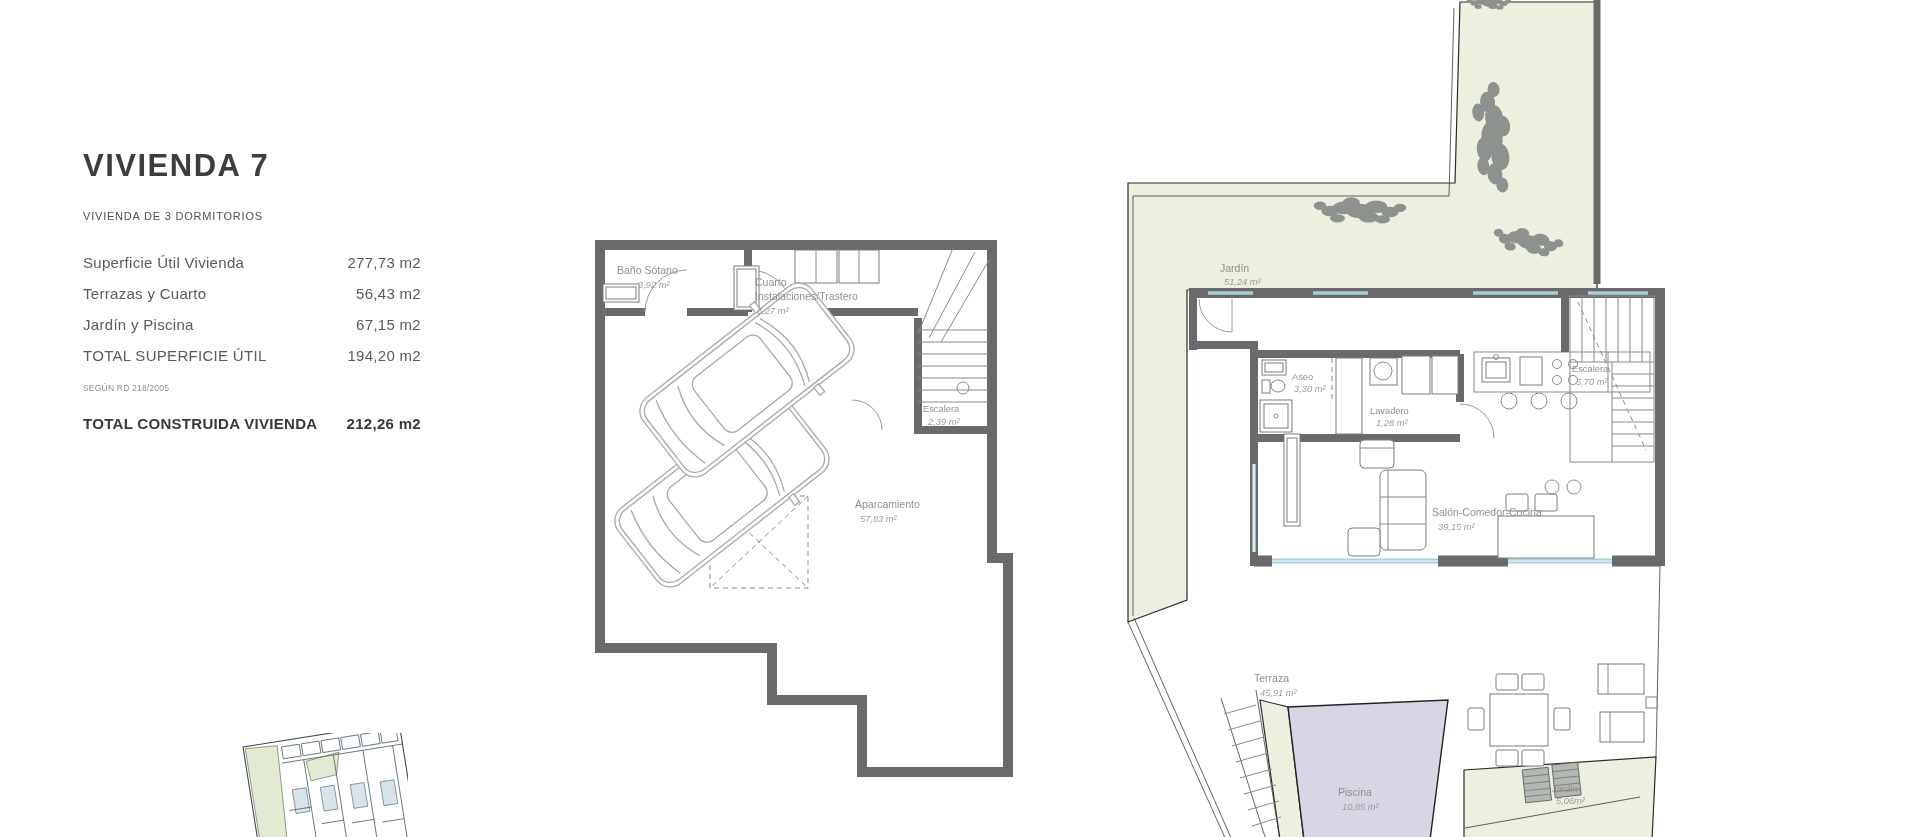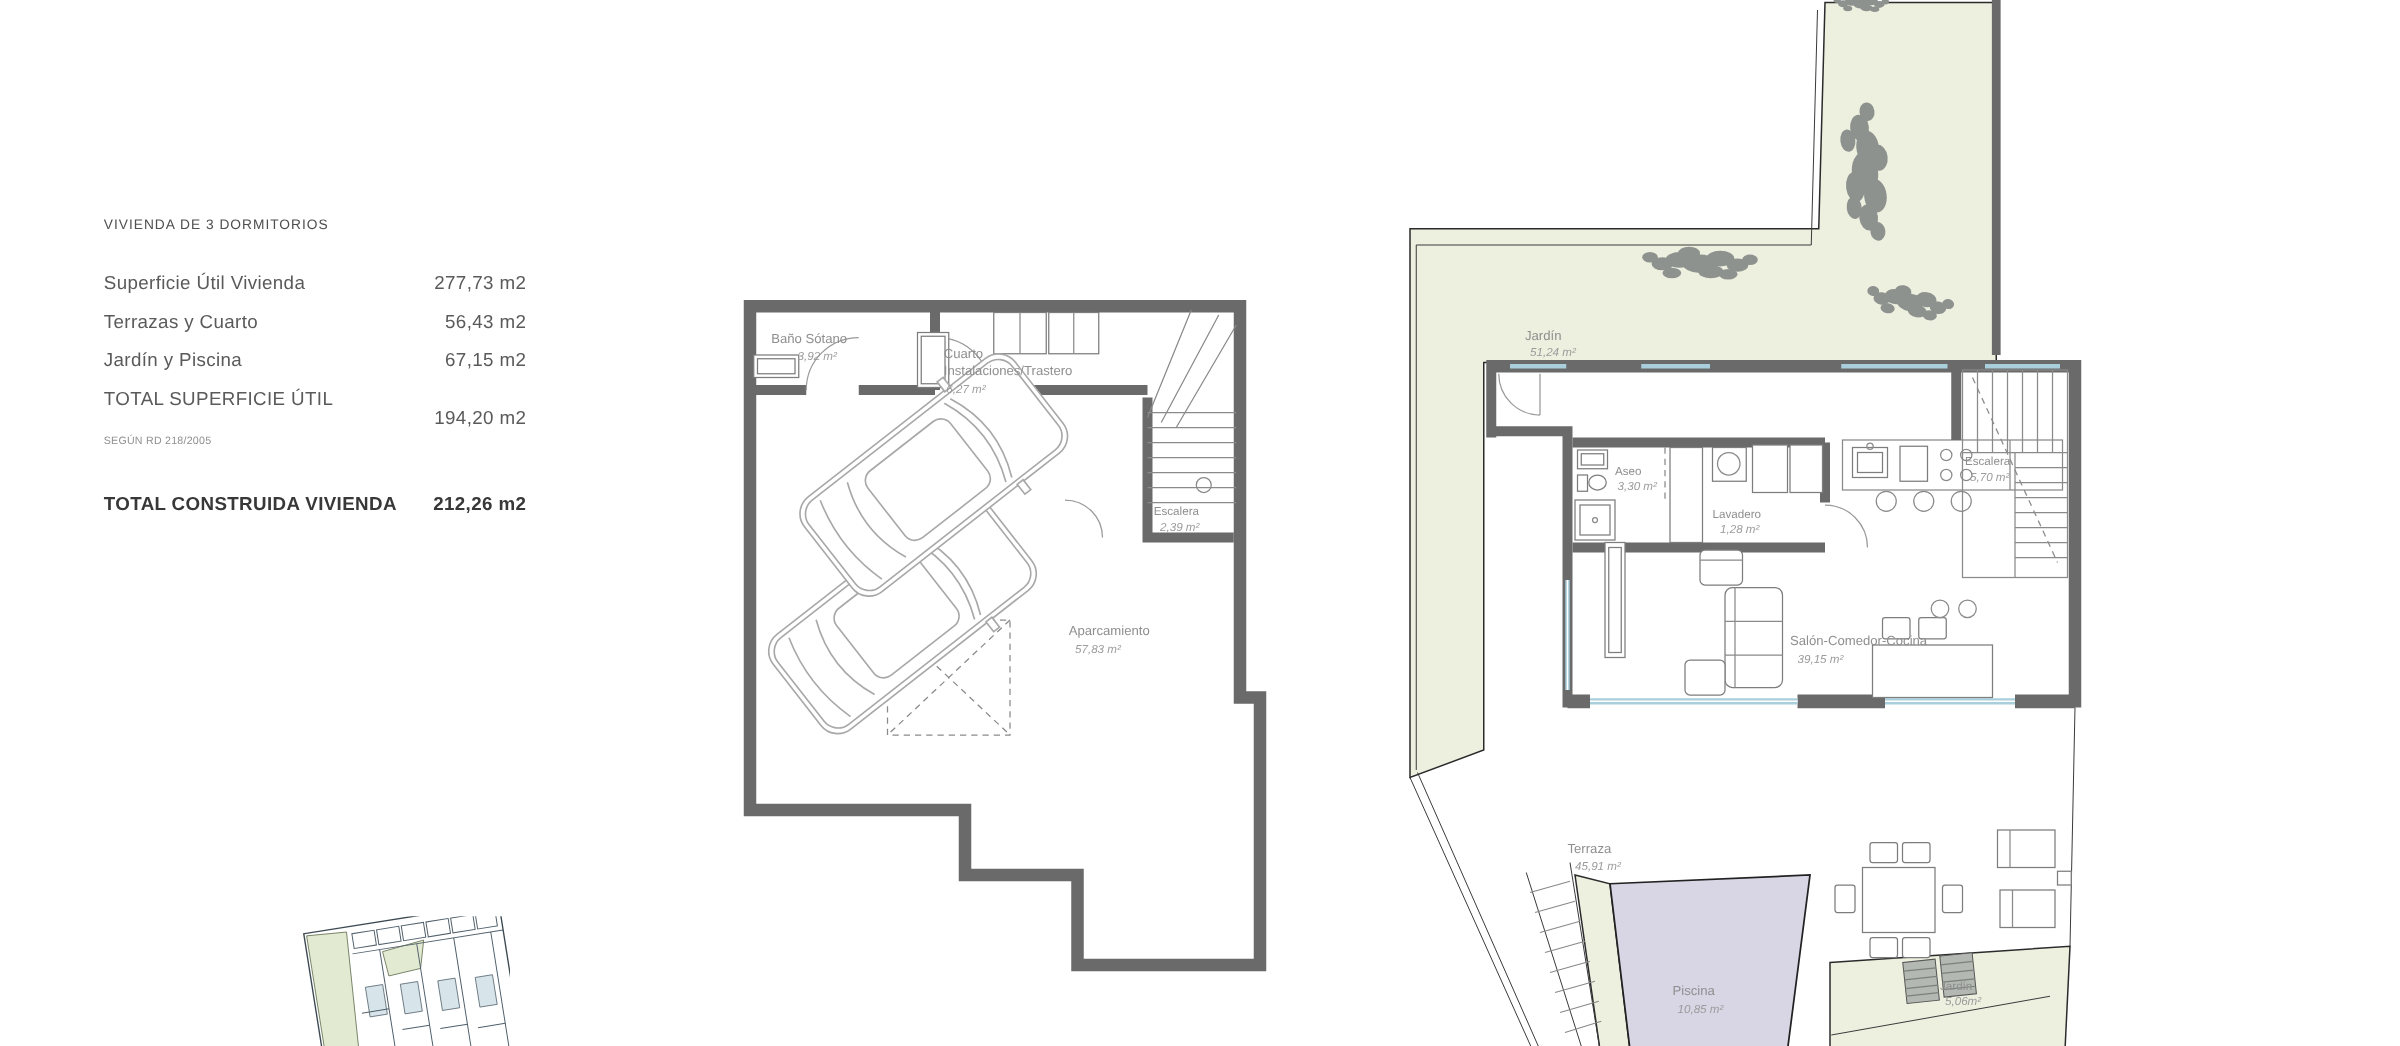--- a/index.html
+++ b/index.html
@@ -5,24 +5,24 @@
   html,body{margin:0;padding:0;}
   body{
     width:1920px;height:837px;position:relative;overflow:hidden;
     background:#ffffff;font-family:"Liberation Sans",sans-serif;
   }
   
   .info-panel{position:absolute;left:83px;top:148px;width:338px;}
   .info-title{font-size:31px;font-weight:bold;letter-spacing:1.5px;color:#3d3d3d;margin:0;}
   .info-subtitle{margin-top:26px;font-size:11px;letter-spacing:.8px;color:#4f4f4f;}
   .spec-table{margin-top:32px;}
-  .spec-row{display:flex;justify-content:space-between;align-items:center;
+  .spec-row{display:flex;justify-content:space-between;align-items:flex-start;
     margin-bottom:14px;font-size:15px;color:#5a5a5a;letter-spacing:.3px;}
   .spec-note{display:block;font-size:8.5px;color:#8f8f8f;letter-spacing:.2px;margin-top:19px;}
-  .spec-row.total-built{margin-top:38px;font-weight:bold;color:#383838;}
+  .spec-row.total-built{margin-top:22px;font-weight:bold;color:#383838;}
   .spec-value{white-space:nowrap;}
   
   svg{position:absolute;font-family:"Liberation Sans",sans-serif;}
   #basement-svg{left:585px;top:238px;}
   #ground-svg{left:1108px;top:0px;}
   #site-svg{left:233px;top:733px;}
   .wall{stroke:#6a6a6a;fill:none;}
   .w11{stroke-width:11}.w10{stroke-width:10}.w8{stroke-width:8}.w7{stroke-width:7}
   .thin{stroke:#8a8a8a;stroke-width:1;fill:none;}
   .thin2{stroke:#9a9a9a;stroke-width:1;fill:none;}
@@ -43,20 +43,21 @@
   text.rs{font-size:9.3px;}
   .sout{fill:#ffffff;stroke:#3d4a52;stroke-width:1.1;}
   .sgr{fill:#e3ead2;stroke:#5a6a4a;stroke-width:.6;}
   .sw{stroke:#51606b;stroke-width:.8;fill:none;}
   .sbl{fill:#d7e4ea;stroke:#51606b;stroke-width:.6;}
 </style>
 </head>
 <body>
 
 <div class="info-panel">
+  <h1 class="info-title">VIVIENDA 7</h1>
   <div class="info-subtitle">VIVIENDA DE 3 DORMITORIOS</div>
   <div class="spec-table">
     <div class="spec-row">
       <span class="spec-label">Superficie Útil Vivienda</span>
       <span class="spec-value">277,73 m2</span>
     </div>
     <div class="spec-row">
       <span class="spec-label">Terrazas y Cuarto</span>
       <span class="spec-value">56,43 m2</span>
     </div>

